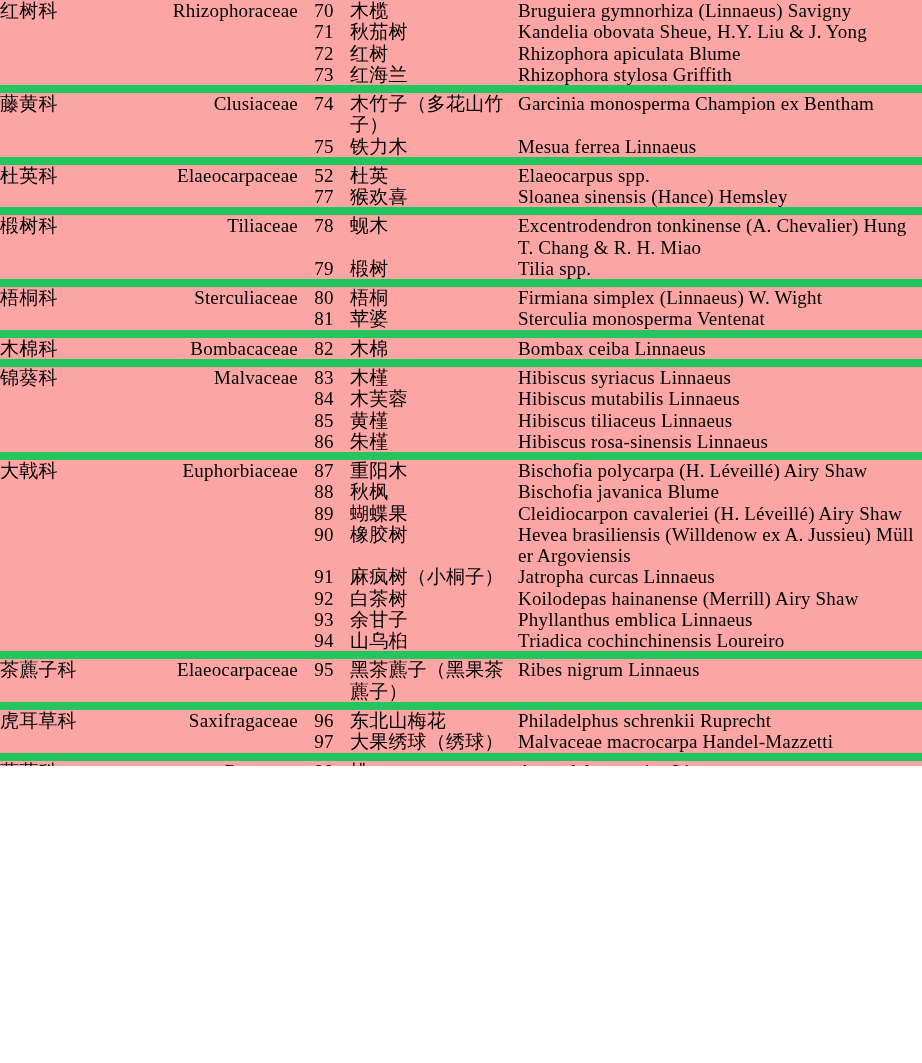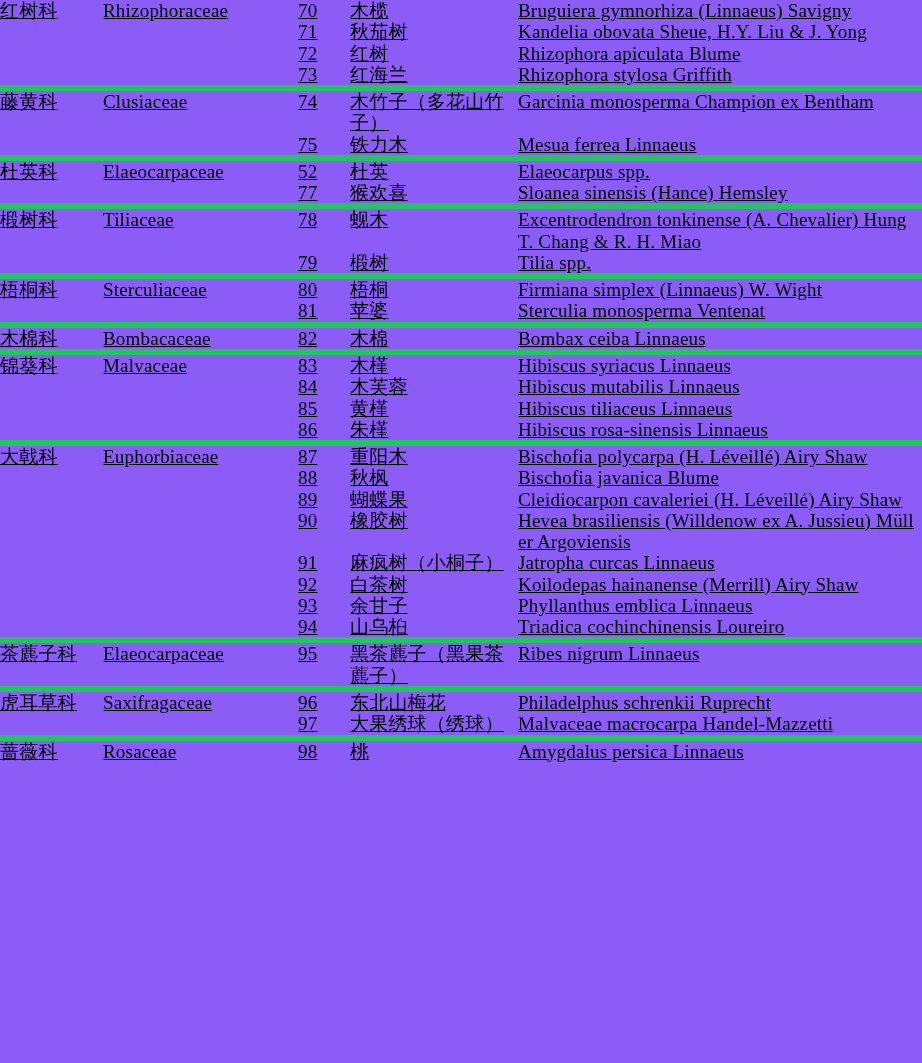--- a/index.html
+++ b/index.html
@@ -11,36 +11,35 @@
     width: 922px;
     height: 1063px;
     overflow: hidden;
     font-family: "Liberation Serif", "DejaVu Serif", serif;
     color: #000000;
   }
 
   .page {
     position: relative;
     width: 922px;
-    height: 1063px;
+    height: 766px;
     overflow: hidden;
-    background: #8b5cf6;
-    text-decoration: underline;
+    background: #fca5a5;
   }
 
   table.species-table {
     width: 922px;
     border-collapse: collapse;
     table-layout: fixed;
     margin: 0;
     padding: 0;
   }
 
   table.species-table tr.group-row > td {
-    border-top: 6px solid #22c55e;
+    border-top: 8px solid #22c55e;
   }
 
   table.species-table tr.first-group > td {
     border-top: none;
   }
 
   table.species-table td {
     vertical-align: top;
     padding: 0;
     margin: 0;
@@ -63,26 +62,27 @@
     letter-spacing: 1.5px;
     word-break: break-all;
   }
 
   td.family-la {
     padding-left: 4px;
     padding-right: 4px;
     font-size: 19px;
     letter-spacing: 0.3px;
     word-break: break-all;
+    text-align: right;
   }
 
   td.num {
     padding-left: 2px;
     font-size: 19px;
-    text-align: left;
+    text-align: center;
   }
 
   td.name-cn {
     padding-left: 2px;
     padding-right: 4px;
     font-size: 19px;
     letter-spacing: 0.5px;
     word-break: break-all;
   }
 

